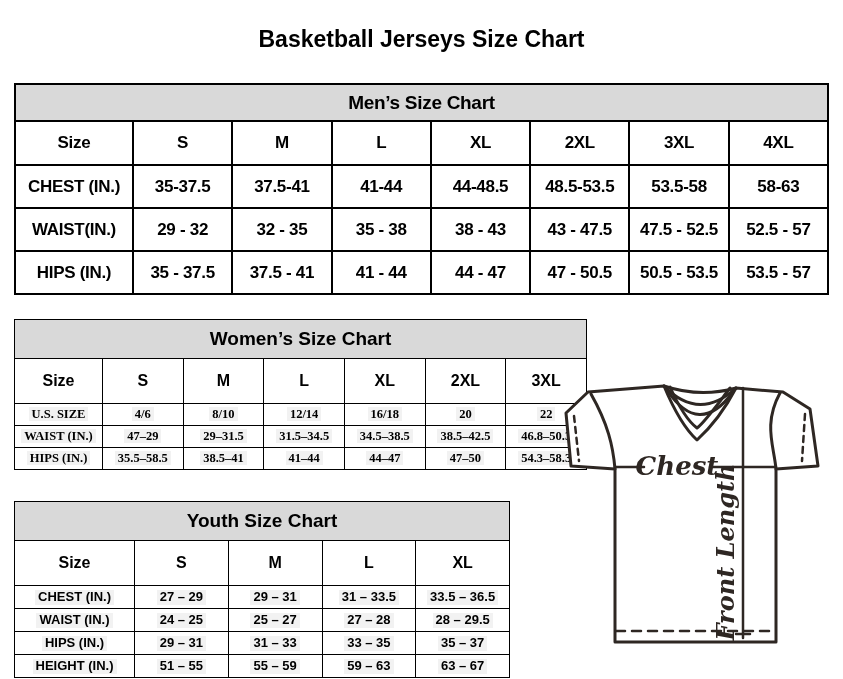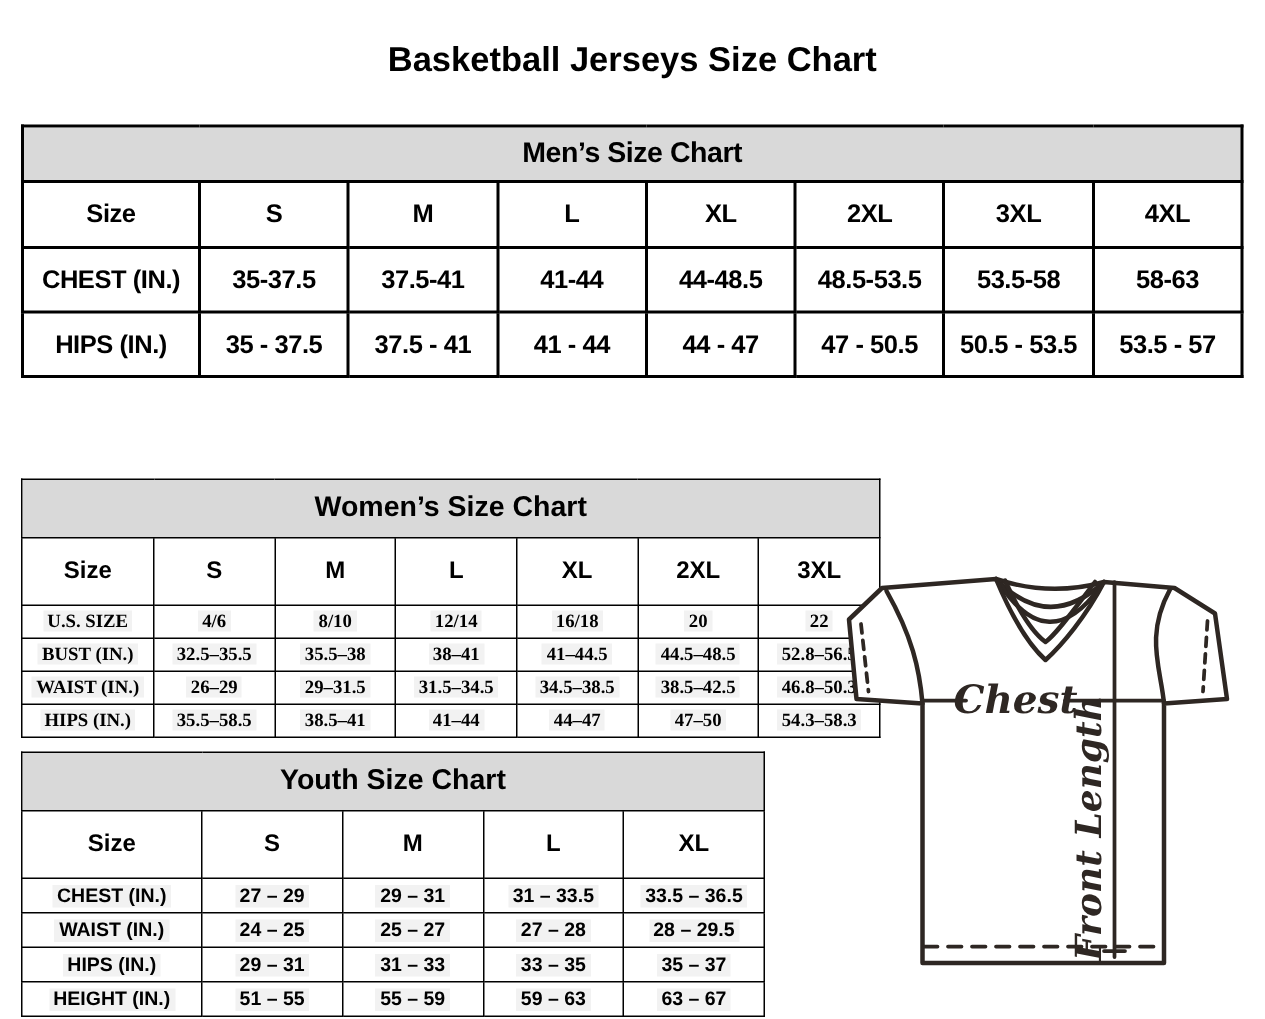--- a/index.html
+++ b/index.html
@@ -93,20 +93,30 @@
         <th>CHEST (IN.)</th>
         <td>35-37.5</td>
         <td>37.5-41</td>
         <td>41-44</td>
         <td>44-48.5</td>
         <td>48.5-53.5</td>
         <td>53.5-58</td>
         <td>58-63</td>
       </tr>
       <tr class="data-row">
+        <th>WAIST(IN.)</th>
+        <td>29 - 32</td>
+        <td>32 - 35</td>
+        <td>35 - 38</td>
+        <td>38 - 43</td>
+        <td>43 - 47.5</td>
+        <td>47.5 - 52.5</td>
+        <td>52.5 - 57</td>
+      </tr>
+      <tr class="data-row">
         <th>HIPS (IN.)</th>
         <td>35 - 37.5</td>
         <td>37.5 - 41</td>
         <td>41 - 44</td>
         <td>44 - 47</td>
         <td>47 - 50.5</td>
         <td>50.5 - 53.5</td>
         <td>53.5 - 57</td>
       </tr>
     </tbody>
@@ -140,31 +150,22 @@
       <tr class="data-row">
         <th><span class="hl">U.S. SIZE</span></th>
         <td><span class="hl">4/6</span></td>
         <td><span class="hl">8/10</span></td>
         <td><span class="hl">12/14</span></td>
         <td><span class="hl">16/18</span></td>
         <td><span class="hl">20</span></td>
         <td><span class="hl">22</span></td>
       </tr>
       <tr class="data-row">
-        <th><span class="hl">BUST (IN.)</span></th>
-        <td><span class="hl">32.5–35.5</span></td>
-        <td><span class="hl">35.5–38</span></td>
-        <td><span class="hl">38–41</span></td>
-        <td><span class="hl">41–44.5</span></td>
-        <td><span class="hl">44.5–48.5</span></td>
-        <td><span class="hl">52.8–56.5</span></td>
-      </tr>
-      <tr class="data-row">
         <th><span class="hl">WAIST (IN.)</span></th>
-        <td><span class="hl">26–29</span></td>
+        <td><span class="hl">47–29</span></td>
         <td><span class="hl">29–31.5</span></td>
         <td><span class="hl">31.5–34.5</span></td>
         <td><span class="hl">34.5–38.5</span></td>
         <td><span class="hl">38.5–42.5</span></td>
         <td><span class="hl">46.8–50.3</span></td>
       </tr>
       <tr class="data-row">
         <th><span class="hl">HIPS (IN.)</span></th>
         <td><span class="hl">35.5–58.5</span></td>
         <td><span class="hl">38.5–41</span></td>

